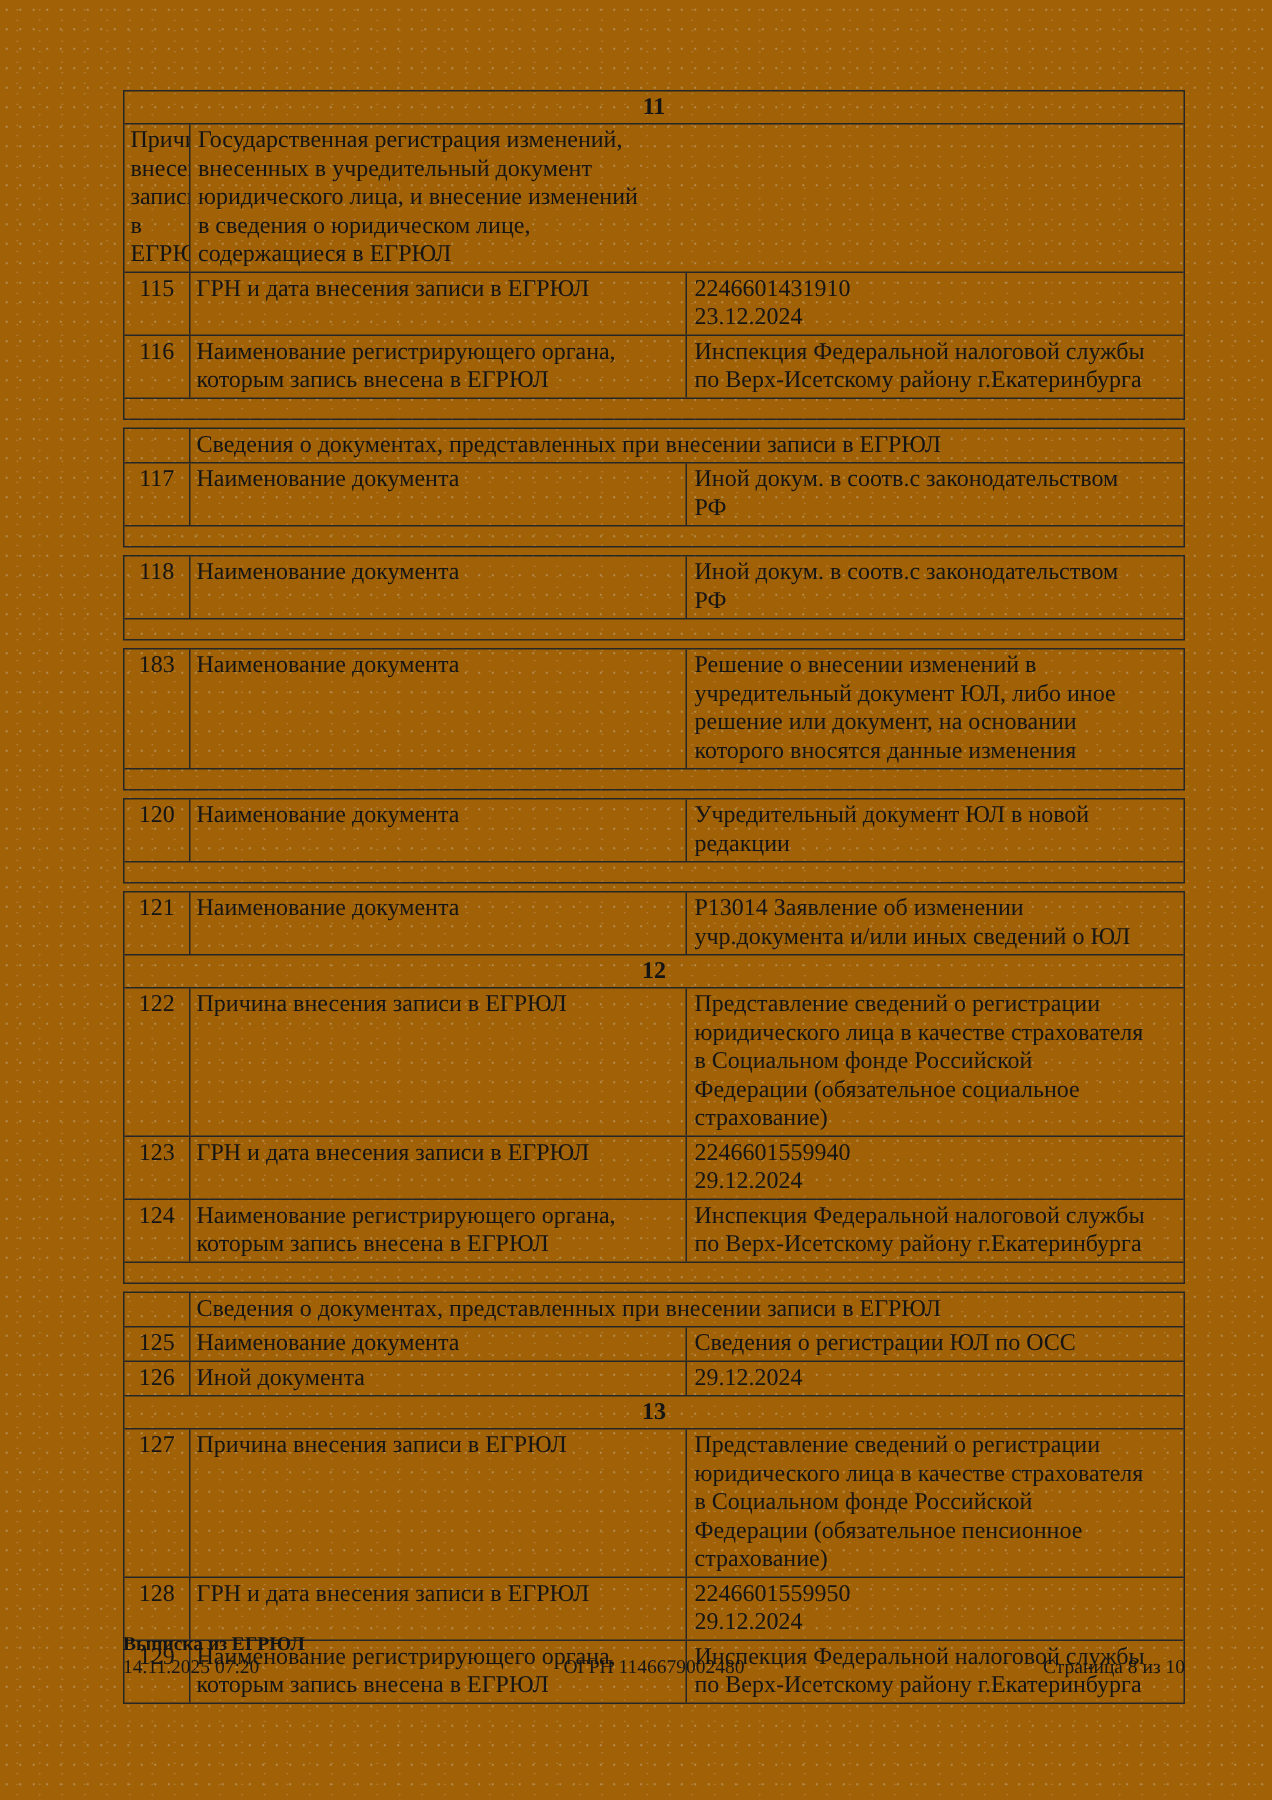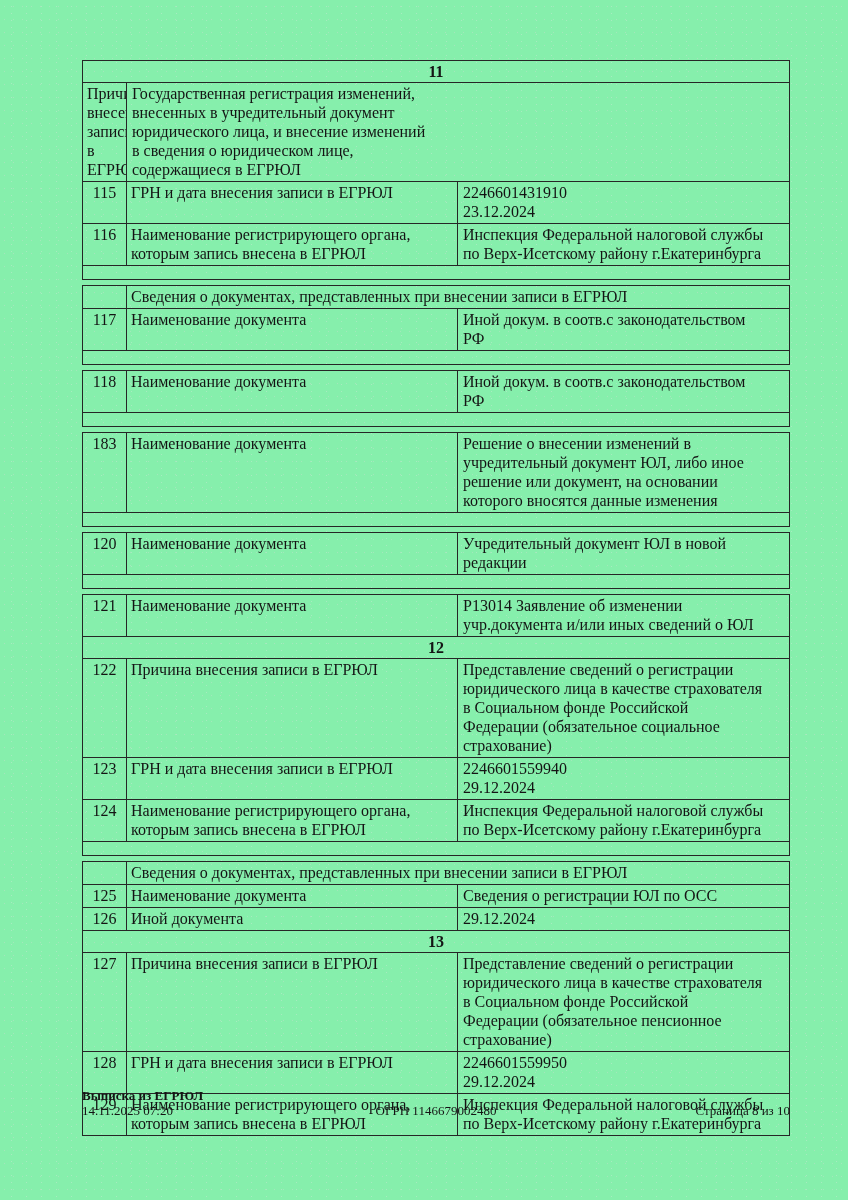--- a/index.html
+++ b/index.html
@@ -1,21 +1,21 @@
 <!DOCTYPE html>
 <html><head>
 <meta charset="utf-8">
 <style>
   html, body { margin: 0; padding: 0; background: #e9e9e9; }
   .page {
     position: relative;
     width: 848px;
     height: 1200px;
     margin: 0 auto;
-    background: #86efac;
+    background: #a16207;
     overflow: hidden;
     color: #141414;
     font-family: "Liberation Serif", "DejaVu Serif", serif;
   }
   .scan-noise {
     position: absolute; inset: 0;
     background-image:
       radial-gradient(#d9d9d9 0.5px, transparent 0.7px),
       radial-gradient(#e6e6e6 0.5px, transparent 0.7px);
     background-size: 9px 13px, 15px 7px;

